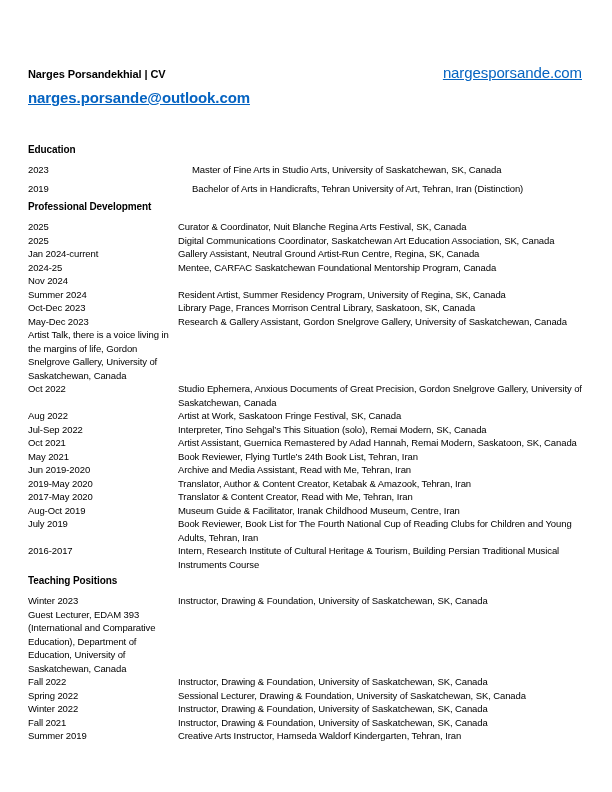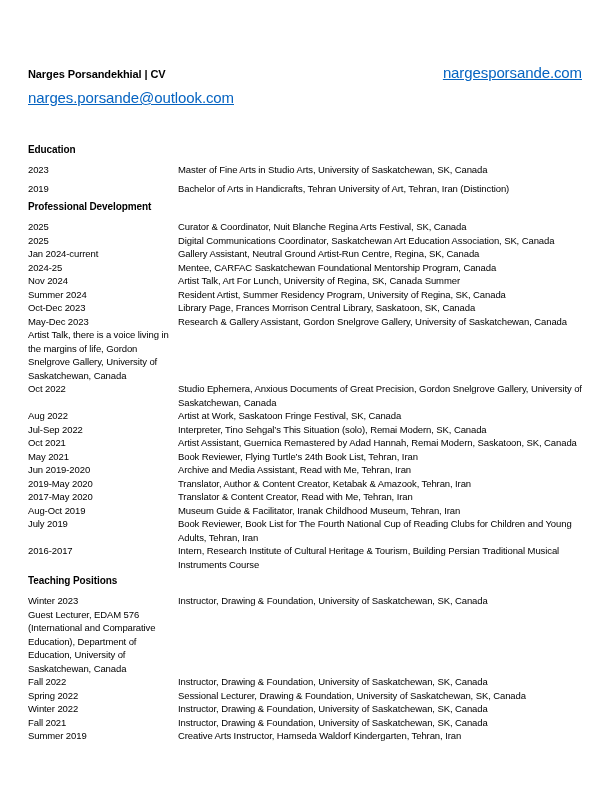--- a/index.html
+++ b/index.html
@@ -27,35 +27,35 @@
   }
   .link {
     color: var(--link, #0563C1);
     text-decoration: underline;
     cursor: pointer;
     font-size: 15px;
   }
   .email {
     display: inline-block;
     margin-top: 8px;
-    font-weight: normal;
+    font-weight: bold;
   }
   .section { margin-top: 4px; }
   .section:first-of-type { margin-top: 38px; }
   .section-heading {
     font-size: 10px;
     font-weight: bold;
     margin: 0 0 8px 0;
   }
   .entry-row {
     display: grid;
     grid-template-columns: 150px 1fr;
     line-height: 13.5px;
   }
-  .section-0 .entry-row { margin-bottom: 5.5px; }
+  .section-0 .entry-row { margin-bottom: 5.5px; gap: 14px; }
   .entry-date { padding-right: 8px; }
   .b { font-weight: normal; }
 </style>
 </head>
 <body>
 
 <div class="page">
   <div class="header">
     <div class="title">Narges Porsandekhial | CV</div>
     <a class="link">nargesporsande.com</a>
@@ -95,21 +95,20 @@
     <div class="entry-description"><span class="b">Gallery Assistant</span><span>, Neutral Ground Artist-Run Centre, Regina, SK, Canada</span></div>
   </div>
 
   <div class="entry-row">
     <div class="entry-date">2024-25</div>
     <div class="entry-description"><span class="b">Mentee</span><span>, CARFAC Saskatchewan Foundational Mentorship Program, Canada</span></div>
   </div>
 
   <div class="entry-row">
     <div class="entry-date">Nov 2024</div>
-    <div class="entry-description"><span class="b">Artist Talk</span><span>, Art For Lunch, University of Regina, SK, Canada  Summer</span></div>
   </div>
 
   <div class="entry-row">
     <div class="entry-date">Summer 2024</div>
     <div class="entry-description"><span class="b">Resident Artist</span><span>, Summer Residency Program, University of Regina, SK, Canada</span></div>
   </div>
 
   <div class="entry-row">
     <div class="entry-date">Oct-Dec 2023</div>
     <div class="entry-description"><span class="b">Library Page</span><span>, Frances Morrison Central Library, Saskatoon, SK, Canada</span></div>
@@ -159,21 +158,21 @@
     <div class="entry-description"><span class="b">Translator, Author &amp; Content Creator</span><span>, Ketabak &amp; Amazook, Tehran, Iran</span></div>
   </div>
 
   <div class="entry-row">
     <div class="entry-date">2017-May 2020</div>
     <div class="entry-description"><span class="b">Translator &amp; Content Creator</span><span>, Read with Me, Tehran, Iran</span></div>
   </div>
 
   <div class="entry-row">
     <div class="entry-date">Aug-Oct 2019</div>
-    <div class="entry-description"><span class="b">Museum Guide &amp; Facilitator</span><span>, Iranak Childhood Museum, Tehran, Iran</span></div>
+    <div class="entry-description"><span class="b">Museum Guide &amp; Facilitator</span><span>, Iranak Childhood Museum, Centre, Iran</span></div>
   </div>
 
   <div class="entry-row">
     <div class="entry-date">July 2019</div>
     <div class="entry-description"><span class="b">Book Reviewer</span><span>, Book List for The Fourth National Cup of Reading Clubs for Children and Young Adults, Tehran, Iran</span></div>
   </div>
 
   <div class="entry-row">
     <div class="entry-date">2016-2017</div>
     <div class="entry-description"><span class="b">Intern</span><span>, Research Institute of Cultural Heritage &amp; Tourism, Building Persian Traditional Musical Instruments Course</span></div>
@@ -183,21 +182,21 @@
 
   <section class="section section-2">
     <h2 class="section-heading">Teaching Positions</h2>
     <div class="rows">
   <div class="entry-row">
     <div class="entry-date">Winter 2023</div>
     <div class="entry-description"><span class="b">Instructor,</span><span> Drawing &amp; Foundation, University of Saskatchewan, SK, Canada</span></div>
   </div>
 
   <div class="entry-row">
-    <div class="entry-description"><span class="b">Guest Lecturer</span><span>, EDAM 576 (International and Comparative Education), Department of </span><span class="b">Education</span><span>, University of Saskatchewan, Canada</span></div>
+    <div class="entry-description"><span class="b">Guest Lecturer</span><span>, EDAM 393 (International and Comparative Education), Department of </span><span class="b">Education</span><span>, University of Saskatchewan, Canada</span></div>
   </div>
 
   <div class="entry-row">
     <div class="entry-date">Fall 2022</div>
     <div class="entry-description"><span class="b">Instructor</span><span>, Drawing &amp; Foundation, University of Saskatchewan, SK, Canada</span></div>
   </div>
 
   <div class="entry-row">
     <div class="entry-date">Spring 2022</div>
     <div class="entry-description"><span class="b">Sessional Lecturer</span><span>,  Drawing &amp; Foundation, University of Saskatchewan, SK, Canada</span></div>

